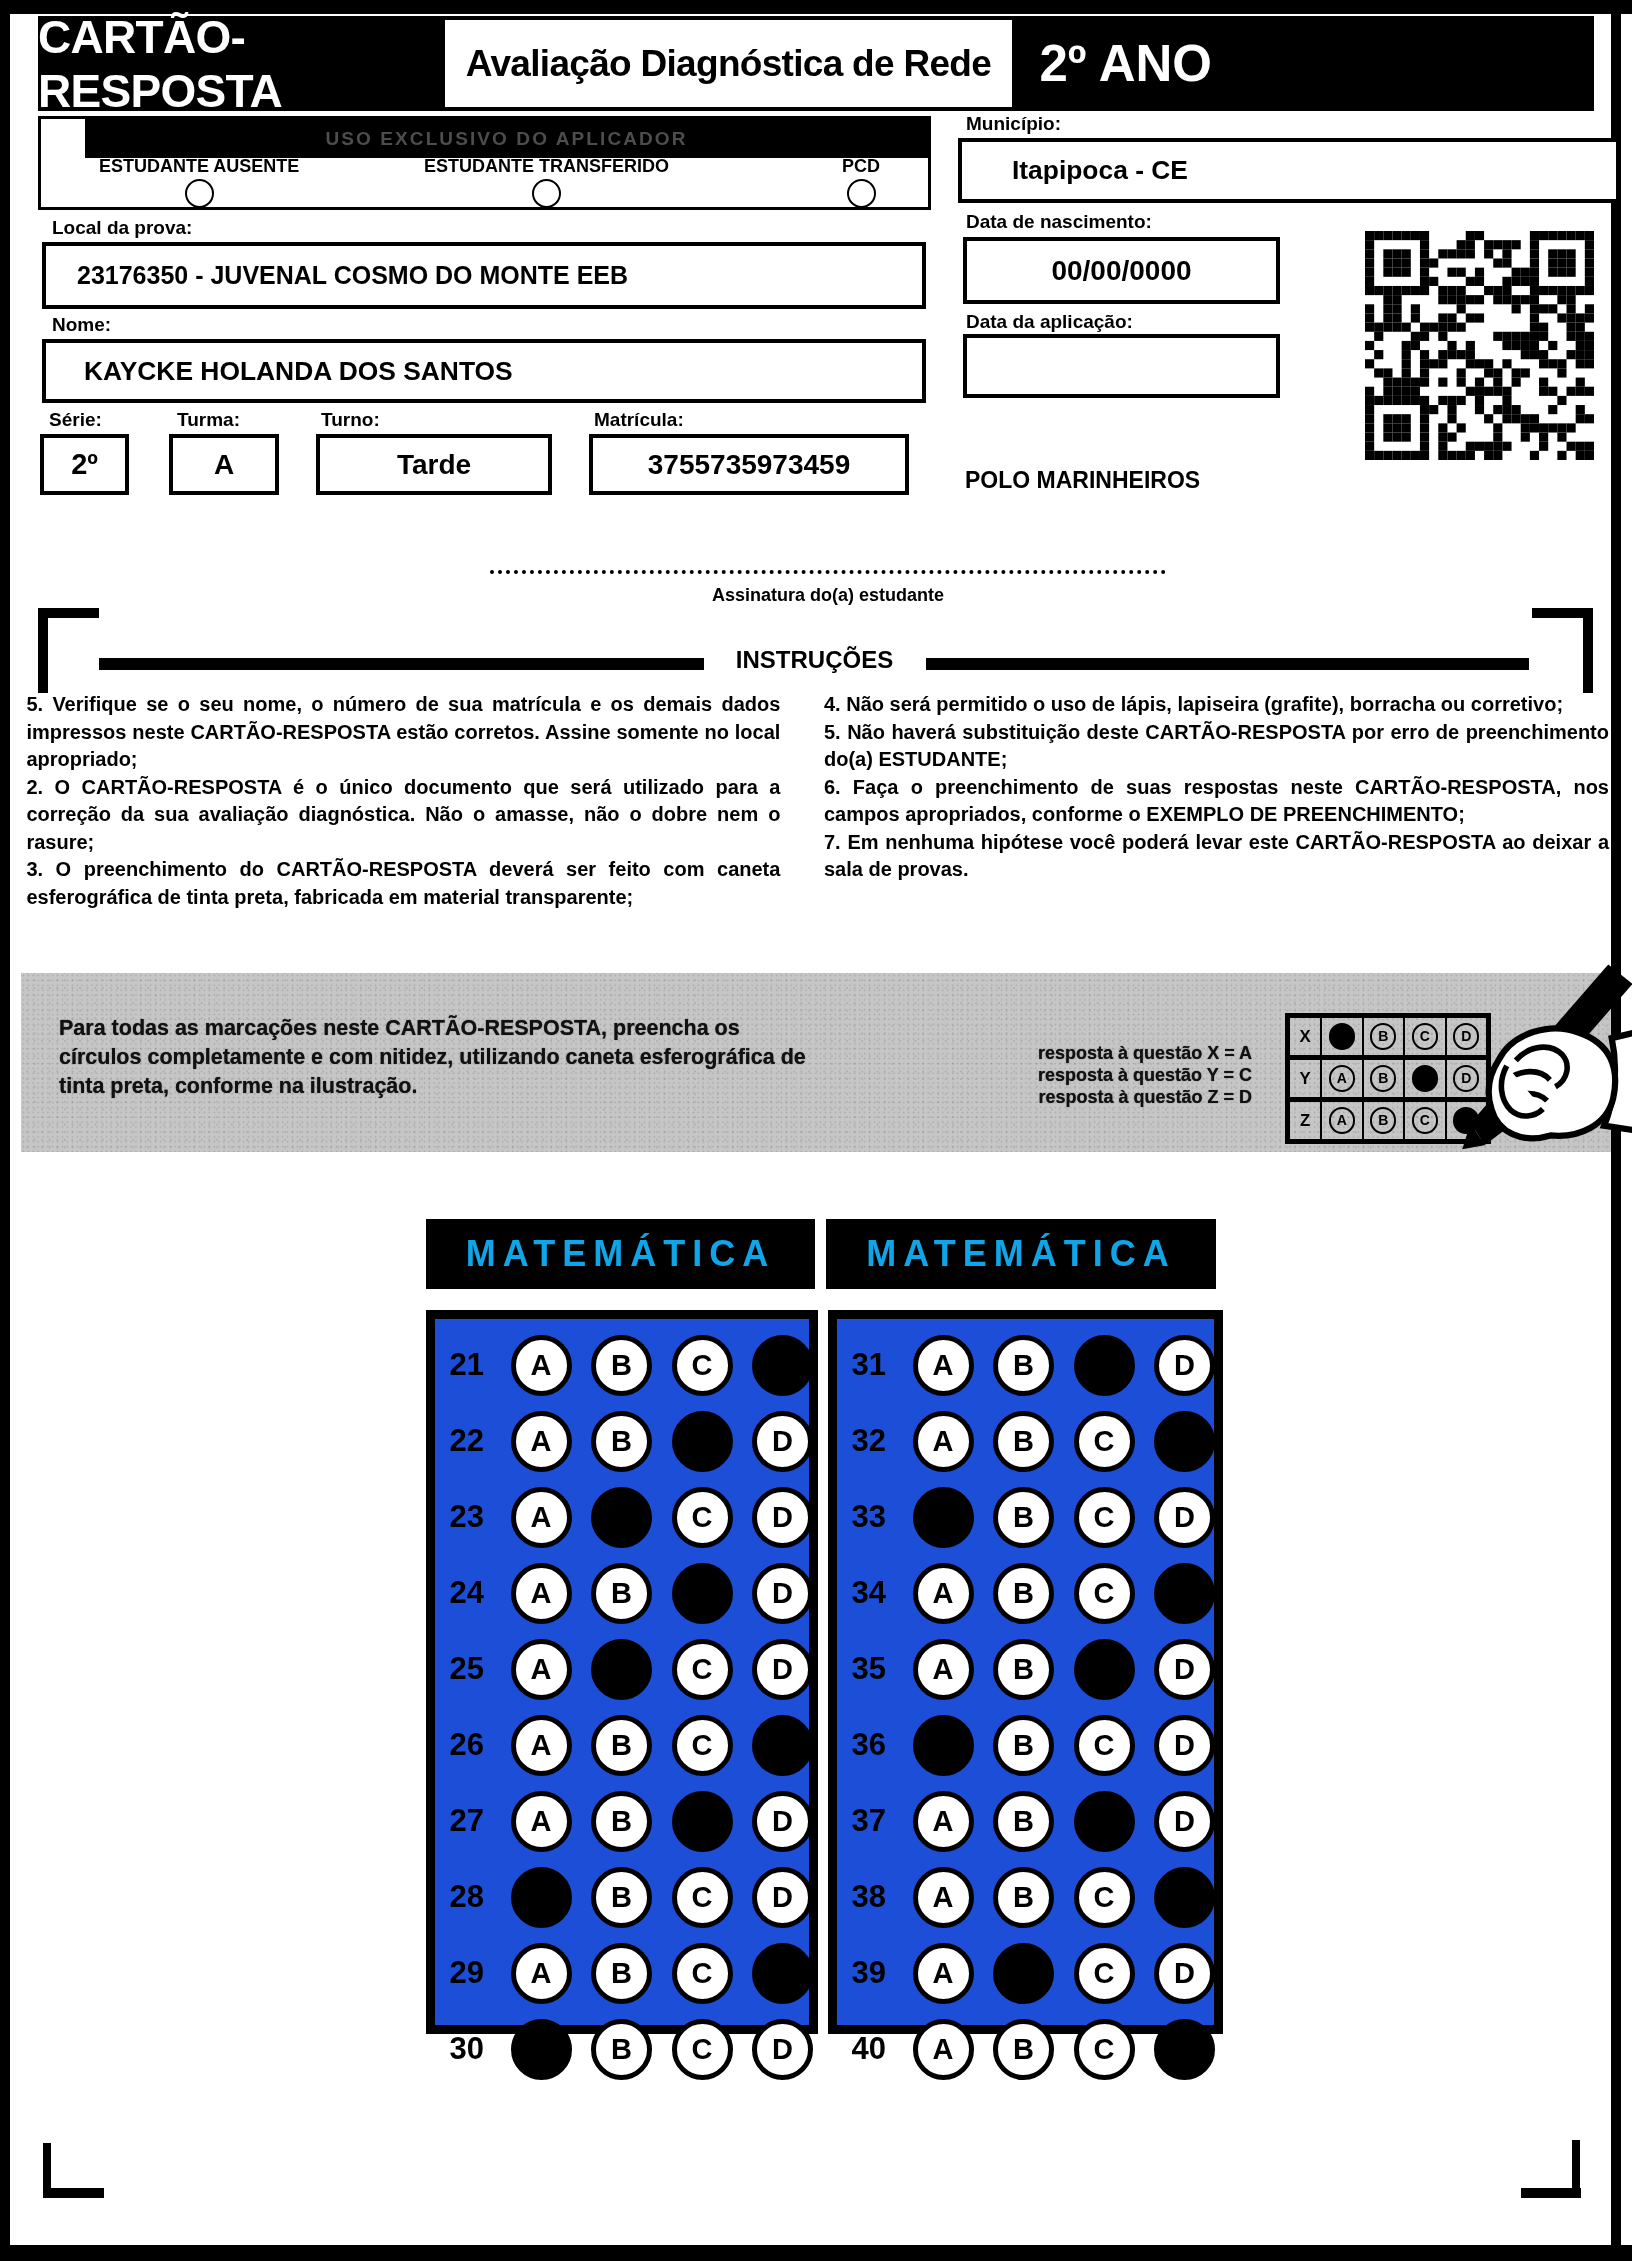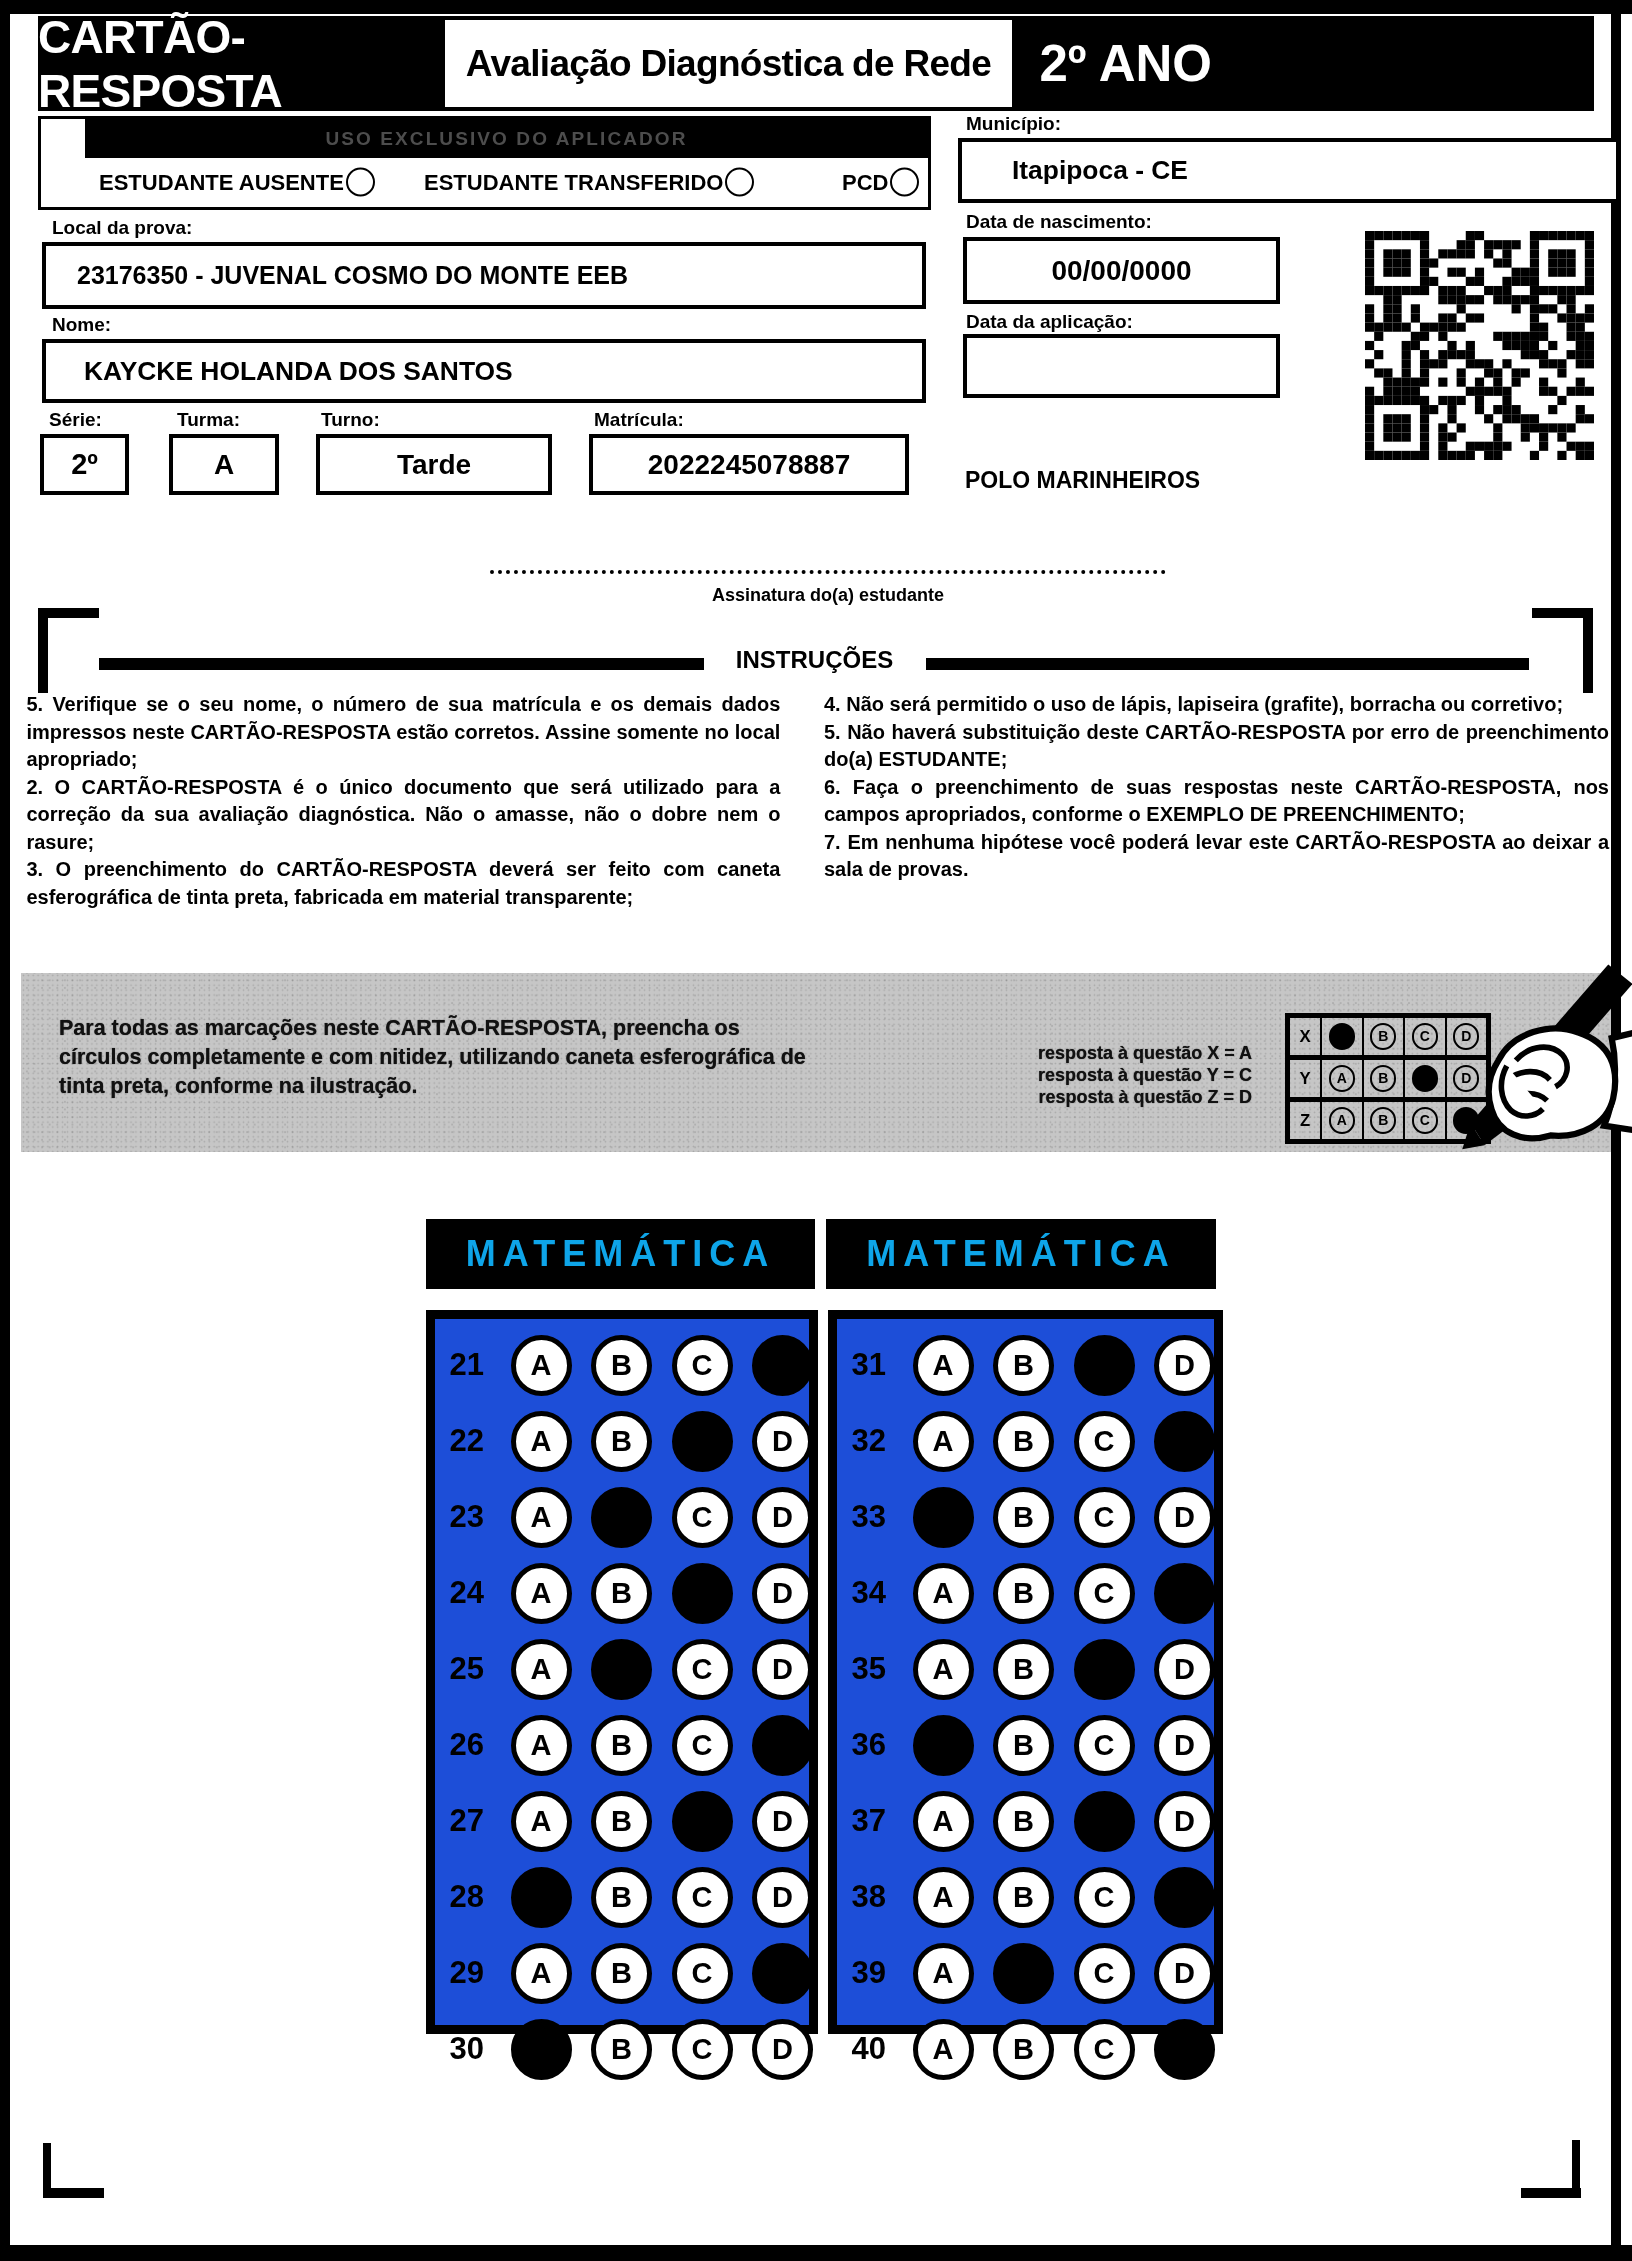--- a/index.html
+++ b/index.html
@@ -20,21 +20,21 @@
   .header-left{left:0;width:407px;justify-content:center;color:#fff;font-size:46px;font-weight:bold;letter-spacing:-0.7px;}
   .header-center{left:407px;top:4.2px;height:87px;width:567px;background:#fff;justify-content:center;color:#000;font-size:37px;font-weight:bold;letter-spacing:-0.7px;}
   .header-right{left:975px;width:581px;padding-left:26.4px;color:#fff;font-size:51px;font-weight:bold;box-sizing:border-box;}
 
   
   .aplicador-box{left:38px;top:116px;width:893px;height:94px;border:3.5px solid #000;box-sizing:border-box;background:#fff;padding-left:44px;}
   .aplicador-banner{height:39px;background:#000;color:#4d4d4d;display:flex;align-items:center;justify-content:center;
                     font-size:19px;font-weight:bold;letter-spacing:2.1px;}
   .aplicador-opts{position:relative;height:48px;}
   .opt{position:absolute;top:50%;transform:translateY(-50%);display:flex;align-items:center;gap:2px;
-       font-size:22px;font-weight:bold;white-space:nowrap;}
+       font-size:18px;font-weight:bold;white-space:nowrap;flex-direction:column;}
   .mark-circle{width:29px;height:29px;border:2.8px solid #000;border-radius:50%;box-sizing:border-box;flex:none;}
 
   .field-label{position:absolute;font-size:19px;font-weight:bold;white-space:nowrap;}
   .field-box{position:absolute;border:4.2px solid #000;box-sizing:border-box;background:#fff;
              display:flex;align-items:center;font-weight:bold;white-space:nowrap;}
   .fb-center{justify-content:center;}
 
   .polo{position:absolute;left:965px;top:467px;font-size:23px;font-weight:bold;}
 
   .qr{position:absolute;left:1365px;top:231px;width:229px;height:229px;}
@@ -148,21 +148,21 @@
   <div class="field-label" style="left:177px;top:409px;">Turma:</div>
   <div class="field-box fb-center" style="left:169px;top:434px;width:110px;height:61px;font-size:28px;">
     <span>A</span>
   </div>
   <div class="field-label" style="left:321px;top:409px;">Turno:</div>
   <div class="field-box fb-center" style="left:316px;top:434px;width:236px;height:61px;font-size:28px;">
     <span>Tarde</span>
   </div>
   <div class="field-label" style="left:594px;top:409px;">Matrícula:</div>
   <div class="field-box fb-center" style="left:589px;top:434px;width:320px;height:61px;font-size:28px;">
-    <span>2022245078887</span>
+    <span>3755735973459</span>
   </div>
 
   <div class="field-label" style="left:966px;top:211px;">Data de nascimento:</div>
   <div class="field-box fb-center" style="left:963px;top:237px;width:317px;height:67px;font-size:28px;">
     <span>00/00/0000</span>
   </div>
   <div class="field-label" style="left:966px;top:311px;">Data da aplicação:</div>
   <div class="field-box fb-center" style="left:963px;top:334px;width:317px;height:64px;font-size:28px;">
     <span></span>
   </div>

